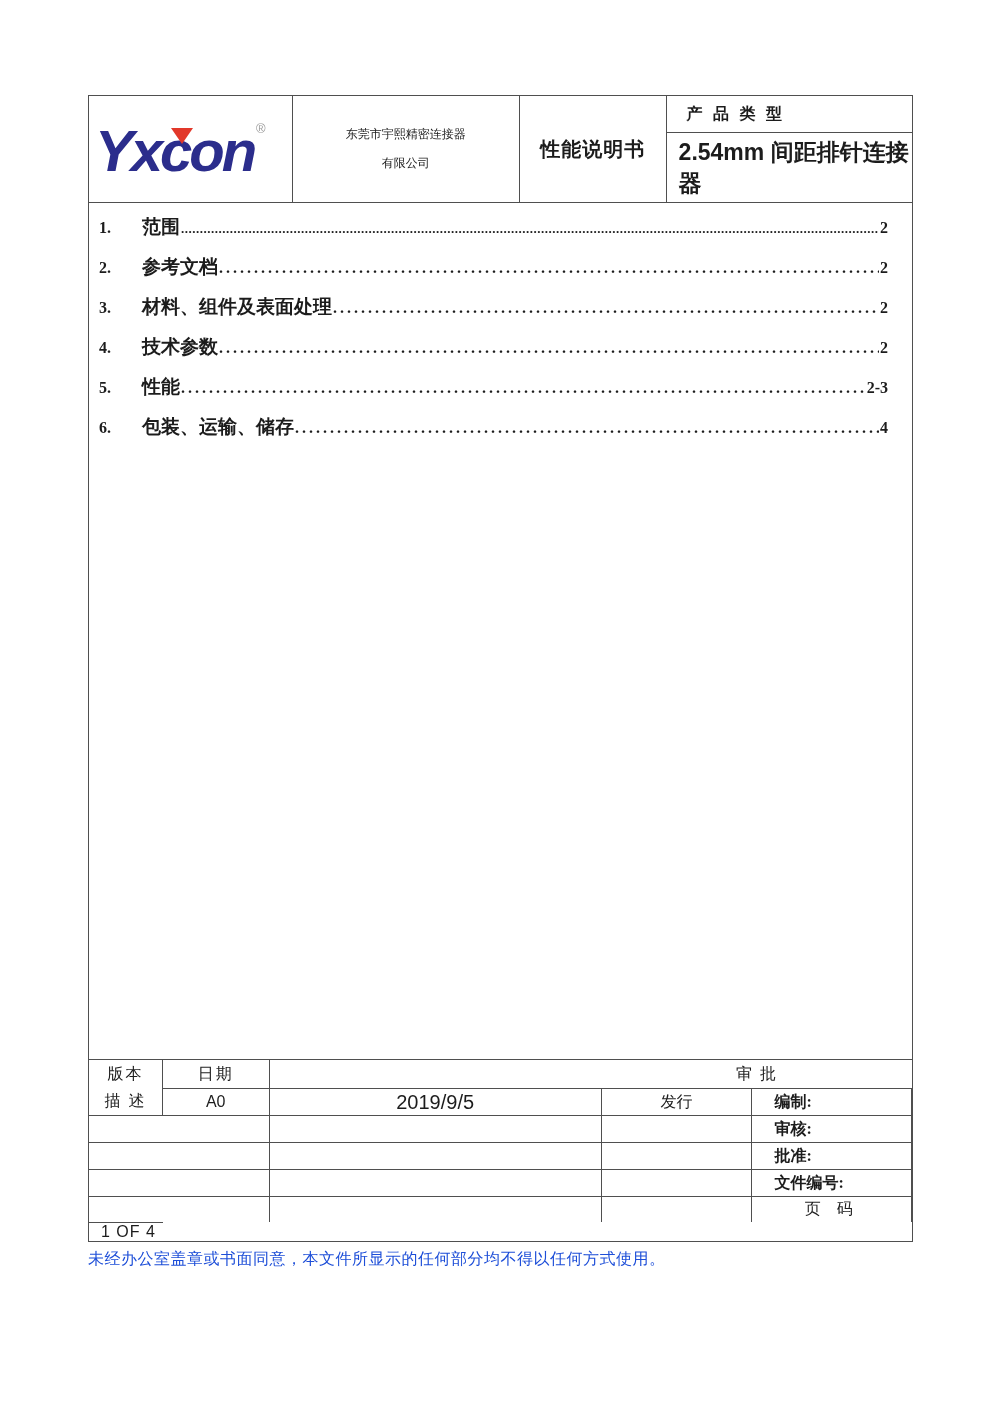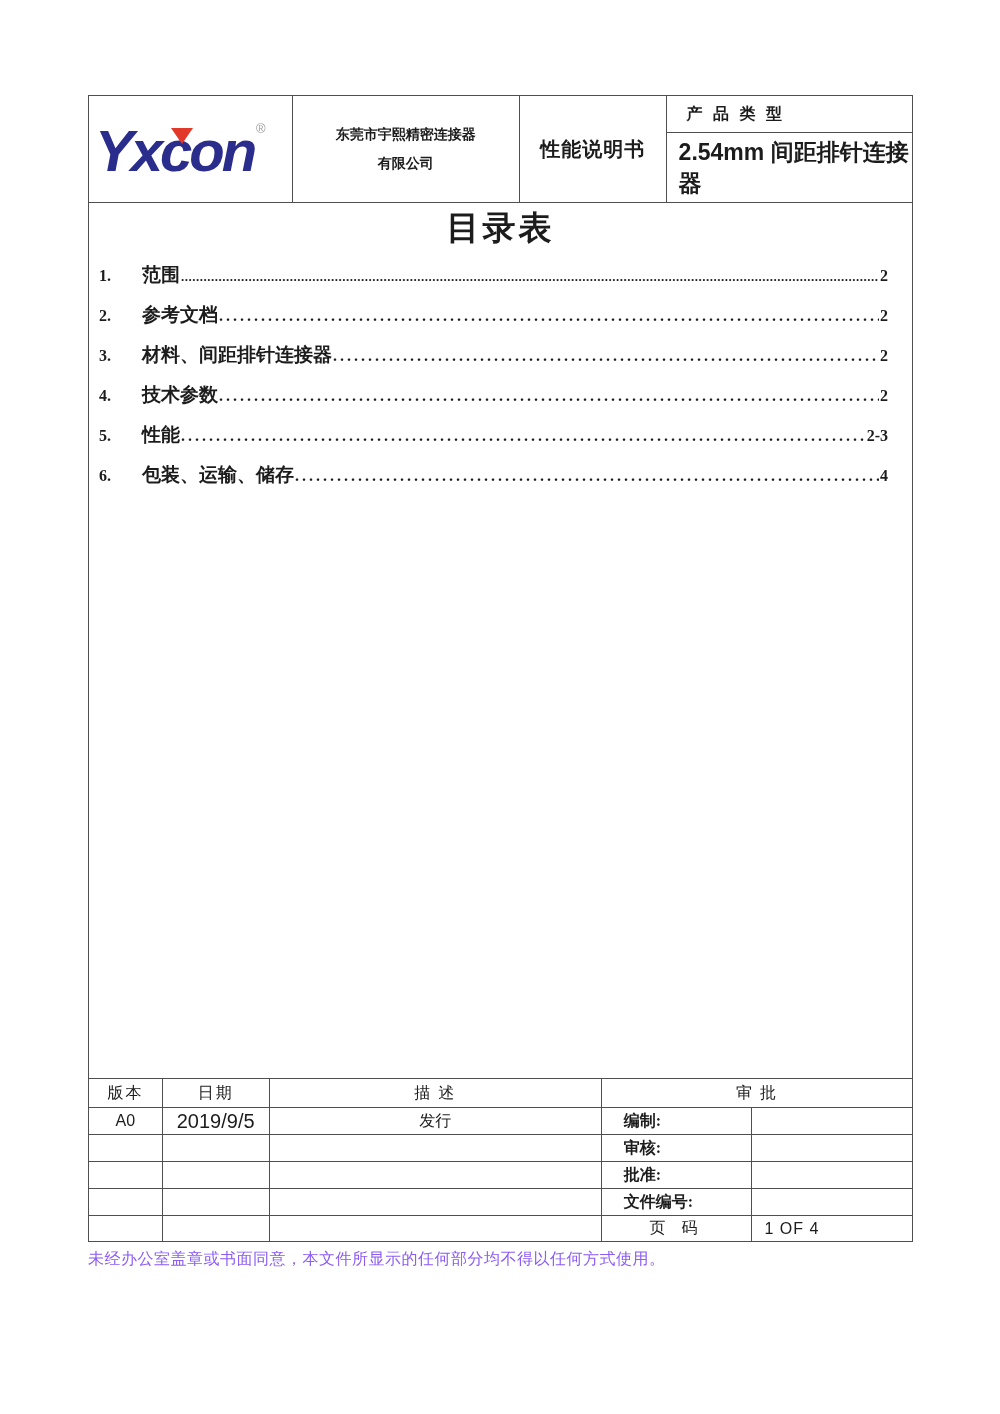--- a/index.html
+++ b/index.html
@@ -27,21 +27,21 @@
   .logo-cell{justify-content:flex-start;padding-left:6px;position:relative;}
   .logo{position:relative;font-family:"Liberation Sans",sans-serif;
         font-style:italic;font-weight:bold;font-size:58px;letter-spacing:-3px;
         color:var(--navy);line-height:1;padding-top:4px;}
   .logo-tri{position:absolute;left:76px;top:10px;width:0;height:0;
         border-left:11px solid transparent;border-right:11px solid transparent;
         border-top:16px solid var(--red);}
   .logo-reg{font-style:normal;font-weight:normal;font-size:13px;color:var(--reg);
         vertical-align:38px;letter-spacing:0;margin-left:2px;}
 
-  .company{font-weight:bold;font-size:14px;line-height:29px;}
+  .company{font-weight:normal;font-size:12px;line-height:29px;}
   .doctype{font-weight:bold;font-size:20px;letter-spacing:1px;}
 
   .prod-cell{display:flex;flex-direction:column;align-items:stretch;}
   .prod-label{height:37px;border-bottom:1px solid var(--line);display:flex;align-items:center;
         padding-left:20px;font-weight:bold;font-size:16px;letter-spacing:3px;}
   .prod-value{flex:1;display:flex;align-items:center;padding-left:12px;
         font-weight:bold;font-size:23px;}
 
   
   .toc{flex:1 1 auto;overflow:hidden;}
@@ -66,21 +66,21 @@
   .bt{border-top:1px solid var(--line);}
   .rhead{letter-spacing:2px;font-family:"Liberation Serif",serif;}
   .span2{grid-column:4 / 6;}
   .lab{justify-content:flex-start;padding-left:22px;font-family:"Liberation Serif",serif;font-weight:bold;}
   .pagelab{letter-spacing:6px;font-family:"Liberation Serif",serif;}
   .pageval{justify-content:flex-start;padding-left:12px;letter-spacing:1px;}
   .rev-date{font-size:20px;}
 
   
   .disclaimer{position:absolute;left:88px;top:1249px;font-size:16px;
-        font-family:"Liberation Serif",serif;color:#8b5cf6;letter-spacing:0.5px;}
+        font-family:"Liberation Serif",serif;color:#1d4ed8;letter-spacing:0.5px;}
 </style>
 </head>
 <body>
 
 <div class="page">
   <div class="doc">
 
     <div class="hdr">
       <div class="hcell br logo-cell">
         <div class="logo">
@@ -95,37 +95,36 @@
         </div>
       </div>
       <div class="hcell br doctype">性能说明书</div>
       <div class="prod-cell">
         <div class="prod-label">产 品 类 型</div>
         <div class="prod-value">2.54mm 间距排针连接器</div>
       </div>
     </div>
 
     <div class="toc">
-      <div class="toc-title">目录表</div>
       <div class="toc-list">
         <div class="toc-row">
           <span class="toc-num">1.</span>
           <span class="toc-label">范围</span>
           <span class="toc-leader tight"></span>
           <span class="toc-page">2</span>
         </div>
         <div class="toc-row">
           <span class="toc-num">2.</span>
           <span class="toc-label">参考文档</span>
           <span class="toc-leader"></span>
           <span class="toc-page">2</span>
         </div>
         <div class="toc-row">
           <span class="toc-num">3.</span>
-          <span class="toc-label">材料、间距排针连接器</span>
+          <span class="toc-label">材料、组件及表面处理</span>
           <span class="toc-leader"></span>
           <span class="toc-page">2</span>
         </div>
         <div class="toc-row">
           <span class="toc-num">4.</span>
           <span class="toc-label">技术参数</span>
           <span class="toc-leader"></span>
           <span class="toc-page">2</span>
         </div>
         <div class="toc-row">
@@ -139,22 +138,22 @@
           <span class="toc-label">包装、运输、储存</span>
           <span class="toc-leader"></span>
           <span class="toc-page">4</span>
         </div>
       </div>
     </div>
 
     <div class="rev">
       <div class="rcell br rhead">版本</div>
       <div class="rcell br rhead">日期</div>
+      <div class="rcell rhead span2">审  批</div>
       <div class="rcell br rhead">描  述</div>
-      <div class="rcell rhead span2">审  批</div>
 
       <div class="rcell br bt">A0</div>
       <div class="rcell br bt rev-date">2019/9/5</div>
       <div class="rcell br bt">发行</div>
       <div class="rcell br bt lab">编制:</div>
       <div class="rcell bt"></div>
 
       <div class="rcell br bt"></div>
       <div class="rcell br bt"></div>
       <div class="rcell br bt"></div>

